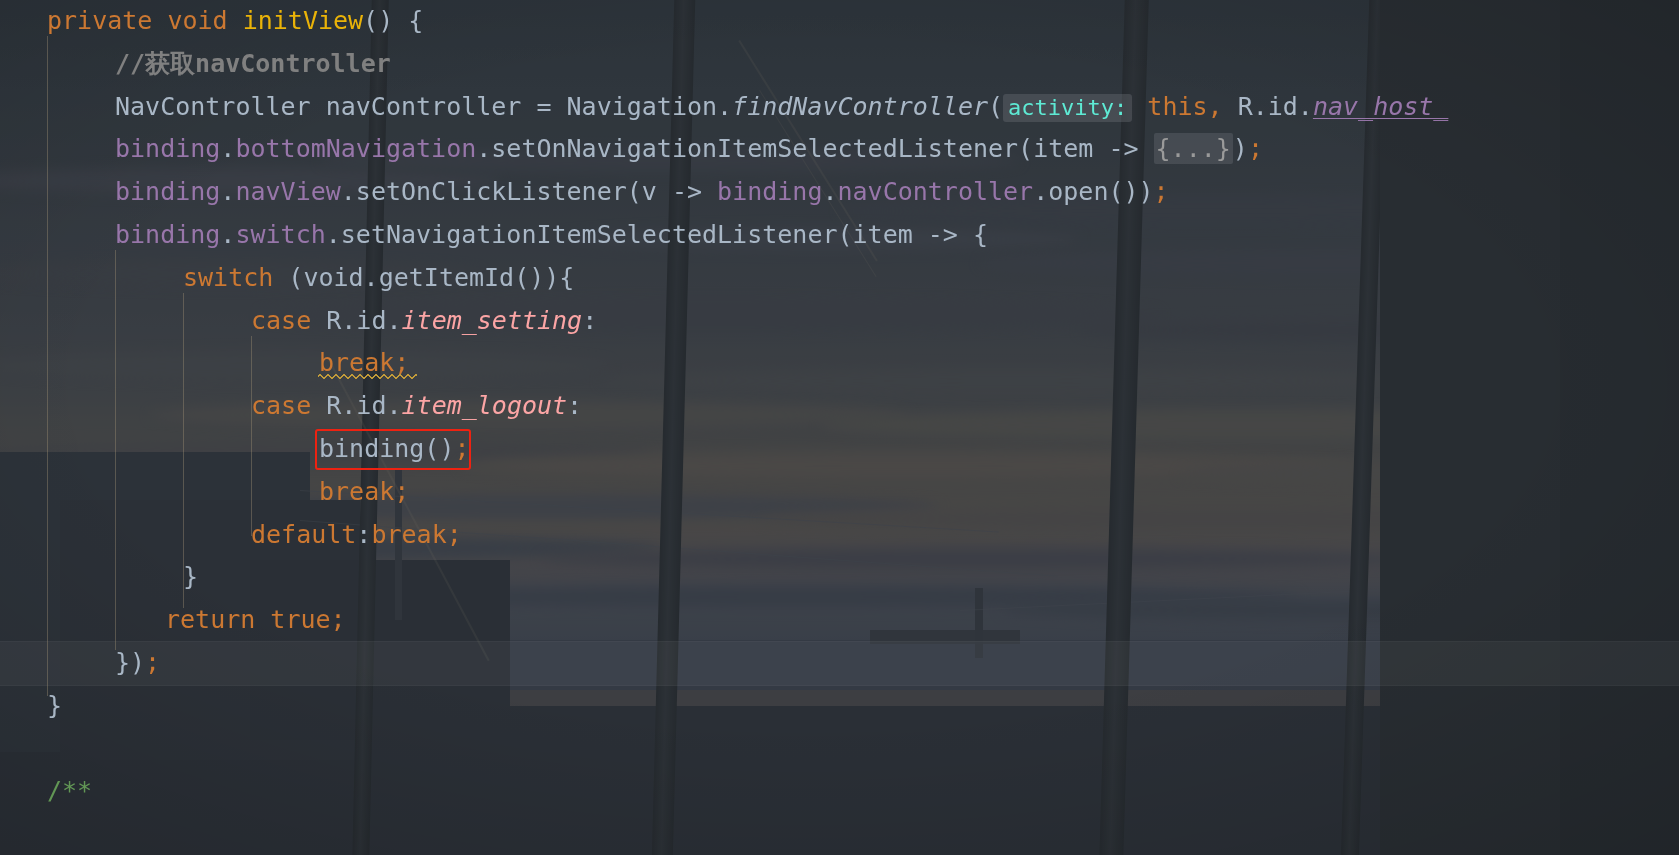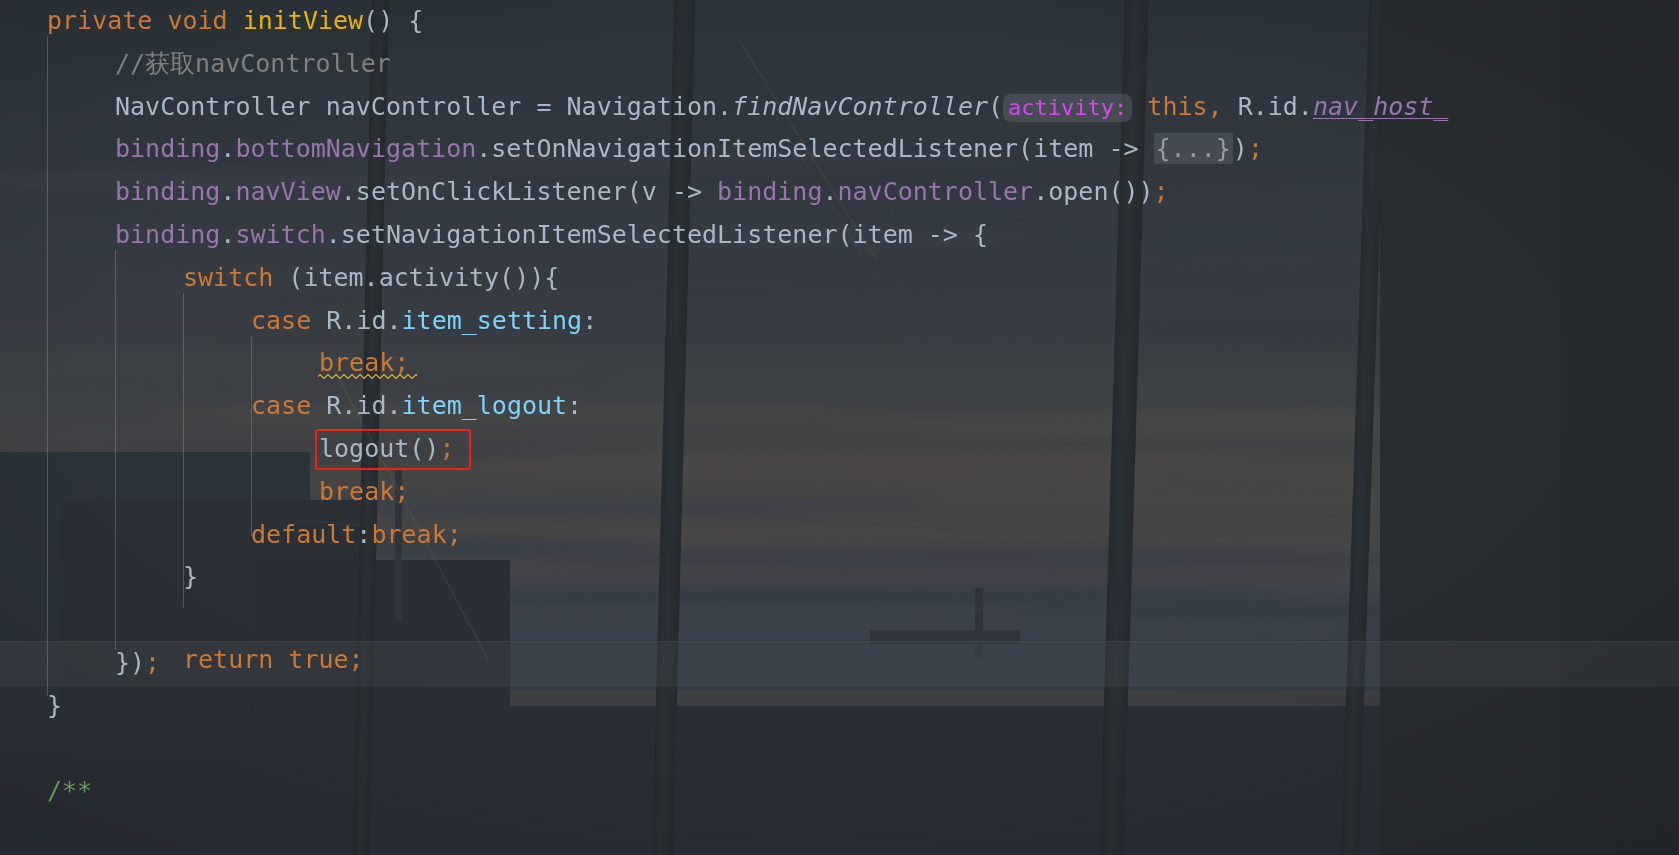--- a/index.html
+++ b/index.html
@@ -134,32 +134,32 @@
     line-height: 42.8px;
   }
 
   
   .kw      { color: #cc7832; }
   .fn      { color: #eab308; }
   .plain   { color: #a9b7c6; }
   .field   { color: #9876aa; }
   .brace   { color: #a9b7c6; }
   .semi    { color: #cc7832; }
-  .cmt     { color: #808080; }
+  .cmt     { color: #808080; font-weight: bold; }
   .doc     { color: #629755; }
   .static  { color: #a9b7c6; font-style: italic; }
-  .statfld { color: #7dd3fc; }
+  .statfld { color: #fca5a5; font-style: italic; }
   .statfldu{ color: #9876aa; font-style: italic; text-decoration: underline;
              text-decoration-thickness: 1px; text-underline-offset: 3px; }
 
   
   .hint {
-    color: #d946ef;
+    color: #5eead4;
     background: rgba(125, 130, 135, 0.30);
-    border-radius: 8px;
+    border-radius: 3px;
     padding: 1px 5px 2px 5px;
     font-size: 22px;
   }
 
   
   .fold {
     color: #9a9a9a;
     background: rgba(125, 130, 135, 0.28);
     border-radius: 2px;
     padding: 1px 2px;
@@ -257,29 +257,29 @@
     <div class="indent-guide" style="left:183px; top:293px; height:315px;"></div>
     <div class="indent-guide" style="left:251px; top:336px; height:200px;"></div>
 
     <div id="code-lines">
         <div class="code-line" style="top: 0px; left: 47px;"><span class="kw">private void </span><span class="fn">initView</span><span class="plain">() {</span></div>
         <div class="code-line" style="top: 42.8px; left: 115px;"><span class="cmt">//获取navController</span></div>
         <div class="code-line" style="top: 85.6px; left: 115px;"><span class="plain">NavController navController = Navigation.</span><span class="static">findNavController</span><span class="plain">(</span><span class="hint">activity:</span><span class="plain"> </span><span class="kw">this</span><span class="semi">,</span><span class="plain"> R.id.</span><span class="statfldu">nav_host_</span></div>
         <div class="code-line" style="top: 128.4px; left: 115px;"><span class="field">binding</span><span class="plain">.</span><span class="field">bottomNavigation</span><span class="plain">.setOnNavigationItemSelectedListener(item -&gt; </span><span class="fold">{...}</span><span class="plain">)</span><span class="semi">;</span></div>
         <div class="code-line" style="top: 171.2px; left: 115px;"><span class="field">binding</span><span class="plain">.</span><span class="field">navView</span><span class="plain">.setOnClickListener(v -&gt; </span><span class="field">binding</span><span class="plain">.</span><span class="field">navController</span><span class="plain">.open())</span><span class="semi">;</span></div>
         <div class="code-line" style="top: 214px; left: 115px;"><span class="field">binding</span><span class="plain">.</span><span class="field">switch</span><span class="plain">.setNavigationItemSelectedListener(item -&gt; {</span></div>
-        <div class="code-line" style="top: 256.8px; left: 183px;"><span class="kw">switch</span><span class="plain"> (item.activity()){</span></div>
+        <div class="code-line" style="top: 256.8px; left: 183px;"><span class="kw">switch</span><span class="plain"> (void.getItemId()){</span></div>
         <div class="code-line" style="top: 299.6px; left: 251px;"><span class="kw">case</span><span class="plain"> R.id.</span><span class="statfld">item_setting</span><span class="plain">:</span></div>
         <div class="code-line" style="top: 342.4px; left: 319px;"><span class="kw">break</span><span class="semi">;</span></div>
         <div class="code-line" style="top: 385.2px; left: 251px;"><span class="kw">case</span><span class="plain"> R.id.</span><span class="statfld">item_logout</span><span class="plain">:</span></div>
-        <div class="code-line" style="top: 428px; left: 319px;"><span class="plain">logout()</span><span class="semi">;</span></div>
+        <div class="code-line" style="top: 428px; left: 319px;"><span class="plain">binding()</span><span class="semi">;</span></div>
         <div class="code-line" style="top: 470.8px; left: 319px;"><span class="kw">break</span><span class="semi">;</span></div>
         <div class="code-line" style="top: 513.6px; left: 251px;"><span class="kw">default</span><span class="plain">:</span><span class="kw">break</span><span class="semi">;</span></div>
         <div class="code-line" style="top: 556.4px; left: 183px;"><span class="brace">}</span></div>
-        <div class="code-line" style="top: 599.2px; left: 183px; margin-top: 40px;"><span class="kw">return true</span><span class="semi">;</span></div>
+        <div class="code-line" style="top: 599.2px; left: 165px;"><span class="kw">return true</span><span class="semi">;</span></div>
         <div class="code-line" style="top: 642px; left: 115px;"><span class="brace">})</span><span class="semi">;</span></div>
         <div class="code-line" style="top: 684.8px; left: 47px;"><span class="brace">}</span></div>
         <div class="code-line" style="top: 727.6px; left: 47px;"></div>
         <div class="code-line" style="top: 770.4px; left: 47px;"><span class="doc">/**</span></div>
       </div>
 
     <div class="squiggle" style="left:318px; top:374px; width:99px;"></div>
 
     <div class="annotation-box" style="left:315px; top:429px; width:156px; height:41px;"></div>
   </div>

